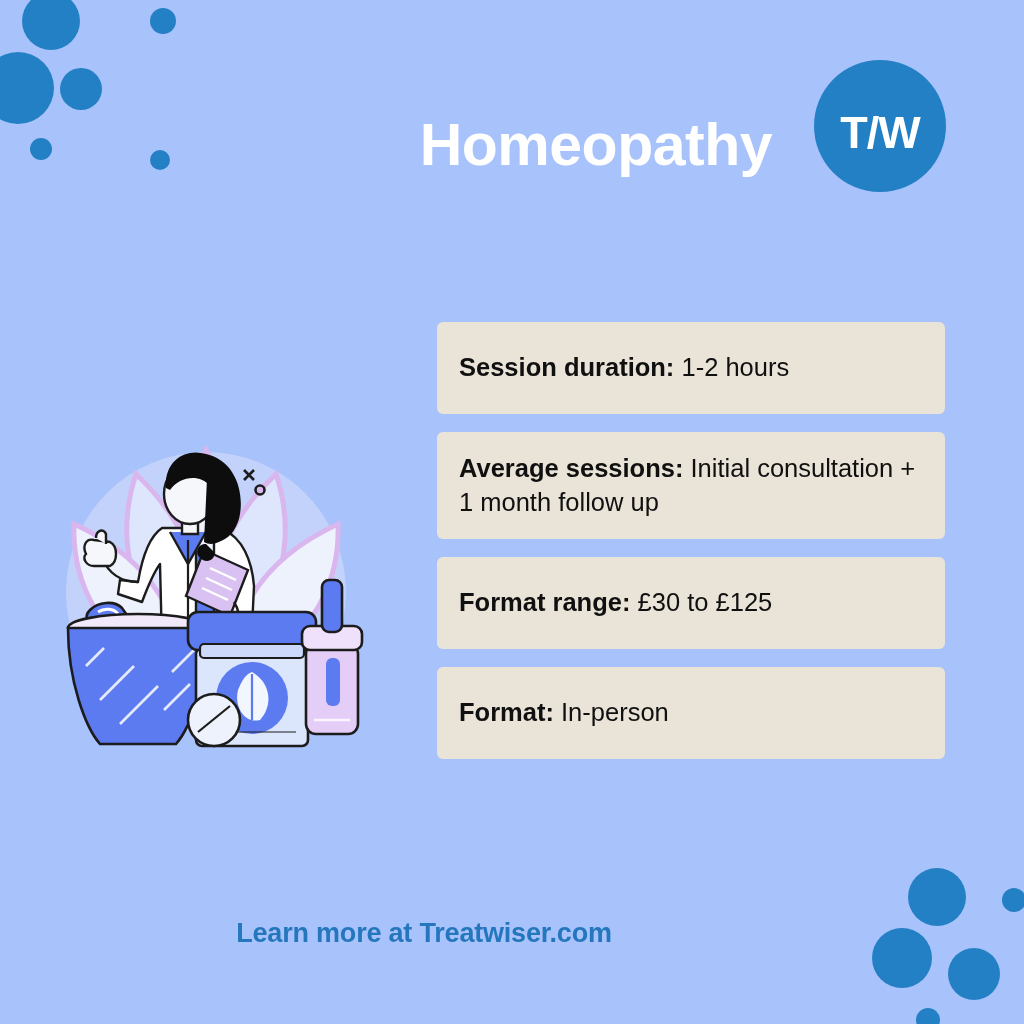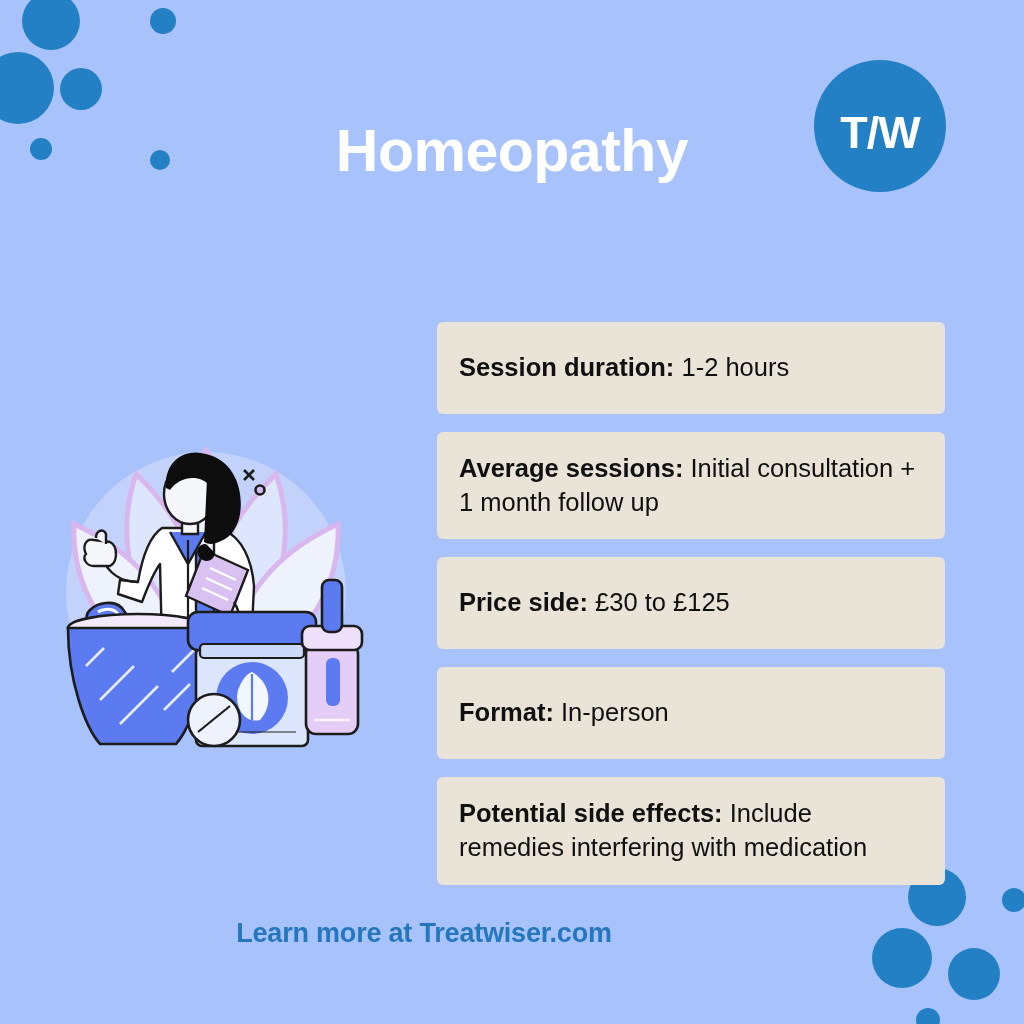--- a/index.html
+++ b/index.html
@@ -49,27 +49,26 @@
     line-height: 1;
     margin-top: 12px;
   }
 
   
   .title {
     position: absolute;
     left: 252px;
     top: 112px;
     width: 520px;
-    text-align: center;
+    text-align: right;
     color: #ffffff;
     font-size: 59px;
     font-weight: bold;
     line-height: 1.12;
     letter-spacing: -0.5px;
-    margin-top: 6px;
   }
 
   
   .illustration {
     position: absolute;
     left: 38px;
     top: 432px;
     width: 336px;
     height: 332px;
   }
@@ -257,36 +256,30 @@
 
     <div class="card card-2">
       <div>
         <span class="card-label">Average sessions:</span>
         <span class="card-value">Initial consultation + 1 month follow up</span>
       </div>
     </div>
 
     <div class="card card-3">
       <div>
-        <span class="card-label">Price side:</span>
+        <span class="card-label">Format range:</span>
         <span class="card-value">£30 to £125</span>
       </div>
     </div>
 
     <div class="card card-4">
       <div>
         <span class="card-label">Format:</span>
         <span class="card-value">In-person</span>
       </div>
     </div>
 
-    <div class="card card-5">
-      <div>
-        <span class="card-label">Potential side effects:</span>
-        <span class="card-value">Include remedies interfering with medication</span>
-      </div>
-    </div>
 
   </div>
 
   <div class="footer">Learn more at Treatwiser.com</div>
 
 </div>
 
 </body></html>

